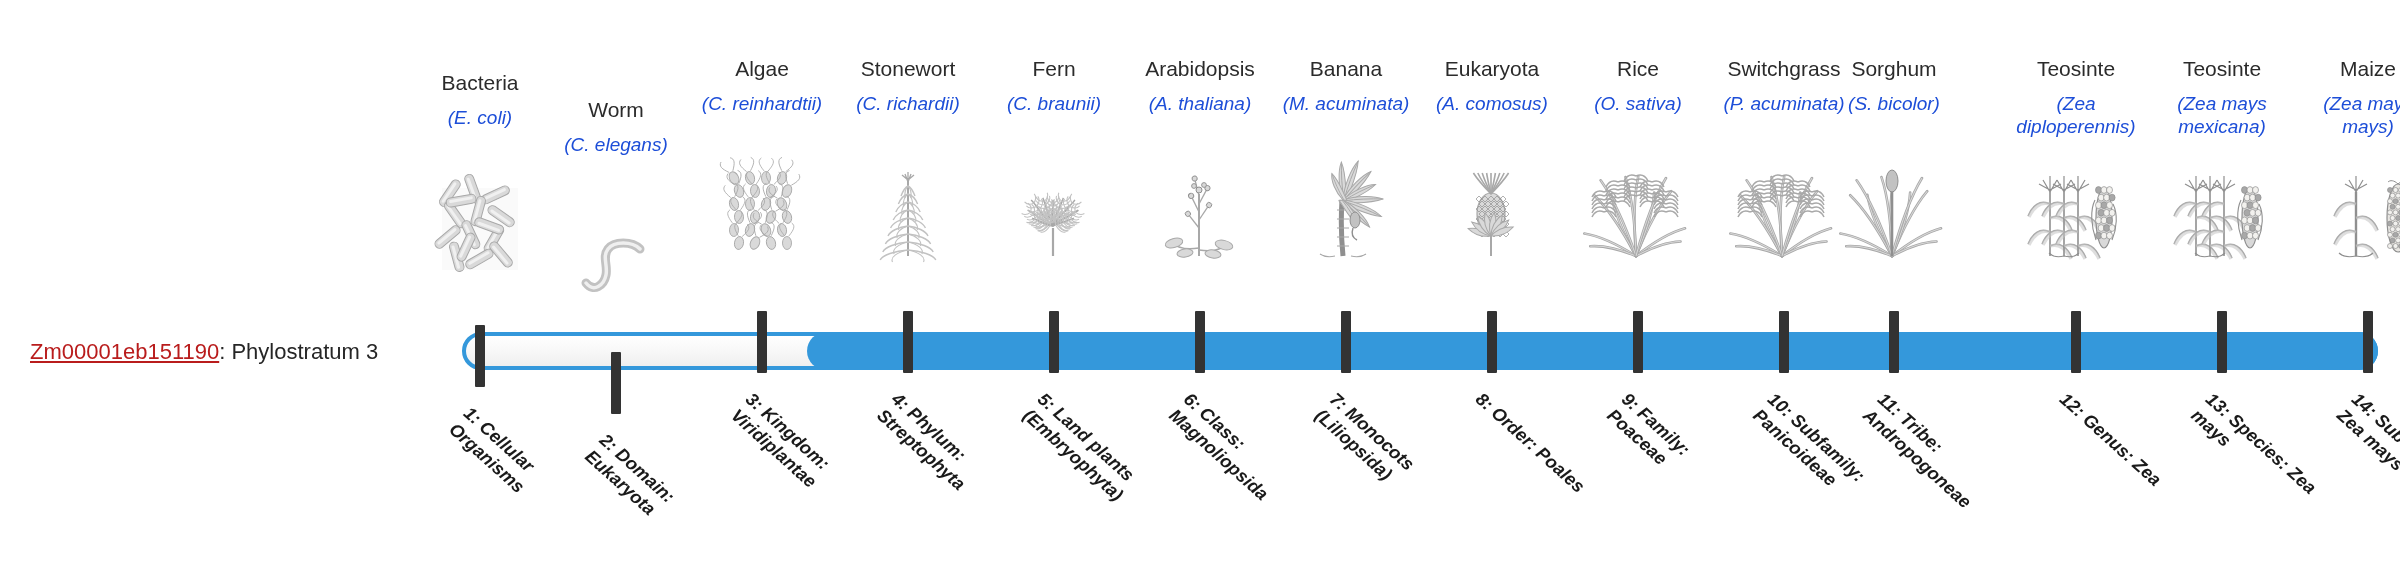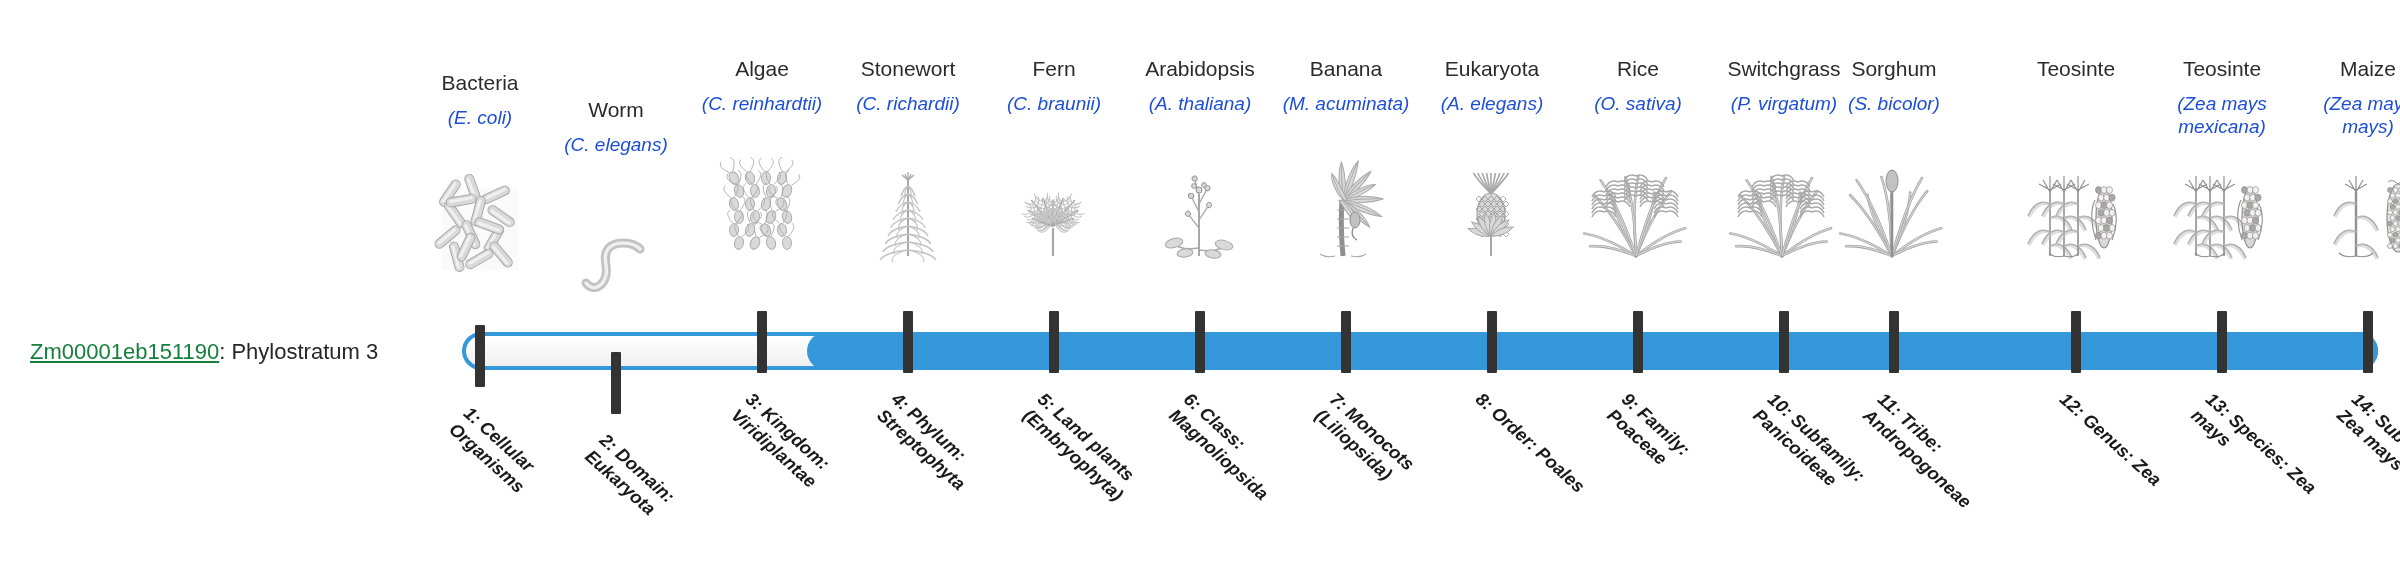--- a/index.html
+++ b/index.html
@@ -151,21 +151,21 @@
     text-decoration: underline;
     cursor: pointer;
   }
 </style>
 </head>
 <body>
 
 <div class="page">
 
   <div class="gene-label">
-    <span class="gene-link" style="color: #15803d;">Zm00001eb151190</span><span>: </span><span>Phylostratum 3</span>
+    <span class="gene-link" style="color: #b91c1c;">Zm00001eb151190</span><span>: </span><span>Phylostratum 3</span>
   </div>
 
   <div class="bar-wrap">
     <div class="bar-outline" style="border-color: rgb(52, 152, 219);"></div>
     <div class="bar-fill" style="width: 82%; background: rgb(52, 152, 219);"></div>
   </div>
 
   <div class="track-area" id="track">
       <div class="col" style="left: 10px; margin-top: 14px;">
         <div class="common-name">Bacteria</div>
@@ -691,21 +691,21 @@
             <ellipse cx="52" cy="50" rx="5" ry="8" fill="#c2c2c2" stroke="#8f8f8f" stroke-width="1"></ellipse>
           <path d="M50 58 C48 64 50 68 54 70" stroke="#8f8f8f" stroke-width="1.4" fill="none"></path>
           <path d="M32 86 C24 88 20 86 17 84 M48 86 C56 88 60 86 63 84" stroke="#a8a8a8" stroke-width="1.2" fill="none"></path>
           </svg>
      </div>
      <div class="tick" style="background: rgb(51, 51, 51);"></div>
      <div class="taxon">7: Monocots (Liliopsida)</div>
       </div>
       <div class="col" style="left: 1022px;">
         <div class="common-name">Eukaryota</div>
-     <div class="sci-name">(A. elegans)</div>
+     <div class="sci-name">(A. comosus)</div>
      <div class="organism">
         <svg width="68" height="88" viewBox="0 0 68 88">
             <ellipse cx="33" cy="44" rx="14" ry="21" fill="#d9d9d9" stroke="#a8a8a8" stroke-width="1.2"></ellipse>
             <path d="M21 26 l3 3 l-3 3 l-3 -3 Z" fill="none" stroke="#8f8f8f" stroke-width="0.7"></path>
             <path d="M27 26 l3 3 l-3 3 l-3 -3 Z" fill="none" stroke="#8f8f8f" stroke-width="0.7"></path>
             <path d="M33 26 l3 3 l-3 3 l-3 -3 Z" fill="none" stroke="#8f8f8f" stroke-width="0.7"></path>
             <path d="M39 26 l3 3 l-3 3 l-3 -3 Z" fill="none" stroke="#8f8f8f" stroke-width="0.7"></path>
             <path d="M45 26 l3 3 l-3 3 l-3 -3 Z" fill="none" stroke="#8f8f8f" stroke-width="0.7"></path>
             <path d="M24 31 l3 3 l-3 3 l-3 -3 Z" fill="none" stroke="#8f8f8f" stroke-width="0.7"></path>
             <path d="M30 31 l3 3 l-3 3 l-3 -3 Z" fill="none" stroke="#8f8f8f" stroke-width="0.7"></path>
@@ -904,21 +904,21 @@
               <path d="M0 20 C-7 17 -10 21 -12 25" stroke="#a8a8a8" stroke-width="1.5" fill="none"></path>
                 <path d="M0 20 C7 17 10 21 12 25" stroke="#a8a8a8" stroke-width="1.5" fill="none"></path>
             </g>
           </svg>
      </div>
      <div class="tick" style="background: rgb(51, 51, 51);"></div>
      <div class="taxon">9: Family: Poaceae</div>
       </div>
       <div class="col" style="left: 1314px;">
         <div class="common-name">Switchgrass</div>
-     <div class="sci-name">(P. virgatum)</div>
+     <div class="sci-name">(P. acuminata)</div>
      <div class="organism">
         <svg width="78" height="88" viewBox="0 0 78 88">
             <g transform="translate(37,86) rotate(-50)">
               <path d="M0 0 C-3 -21.6 -8 -40.5 -16 -54" stroke="#a8a8a8" stroke-width="2.6" fill="none" stroke-linecap="round"></path>
               <path d="M0 0 C-3 -21.6 -8 -40.5 -16 -54" stroke="#d9d9d9" stroke-width="1" fill="none"></path>
             </g>
             <g transform="translate(37,86) rotate(-36)">
               <path d="M0 0 C3 -25.6 8 -48 16 -64" stroke="#a8a8a8" stroke-width="2.6" fill="none" stroke-linecap="round"></path>
               <path d="M0 0 C3 -25.6 8 -48 16 -64" stroke="#d9d9d9" stroke-width="1" fill="none"></path>
             </g>
@@ -1092,20 +1092,21 @@
             </g>
             <path d="M37 86 L37 14" stroke="#8f8f8f" stroke-width="2.6" fill="none"></path>
             <ellipse cx="37" cy="11" rx="6" ry="11" fill="#c2c2c2" stroke="#8f8f8f" stroke-width="1"></ellipse>
           </svg>
      </div>
      <div class="tick" style="background: rgb(51, 51, 51);"></div>
      <div class="taxon">11: Tribe: Andropogoneae</div>
       </div>
       <div class="col" style="left: 1606px;">
         <div class="common-name">Teosinte</div>
+     <div class="sci-name">(Zea diploperennis)</div>
      <div class="organism">
         <svg width="92" height="88" viewBox="0 0 92 88">
             <path d="M20 86 L20 22" stroke="#8f8f8f" stroke-width="1.6" fill="none"></path>
             <path d="M20 34 C10 29 2 36 -2 46" stroke="#a8a8a8" stroke-width="1.5" fill="none"></path>
                <path d="M20 34 C10 31 3 39 -1 47" stroke="#c2c2c2" stroke-width="3.2" fill="none" opacity="0.55"></path>
             <path d="M20 48 C30 43 38 50 42 60" stroke="#a8a8a8" stroke-width="1.5" fill="none"></path>
                <path d="M20 48 C30 45 37 53 41 61" stroke="#c2c2c2" stroke-width="3.2" fill="none" opacity="0.55"></path>
             <path d="M20 62 C10 57 2 64 -2 74" stroke="#a8a8a8" stroke-width="1.5" fill="none"></path>
                <path d="M20 62 C10 59 3 67 -1 75" stroke="#c2c2c2" stroke-width="3.2" fill="none" opacity="0.55"></path>
             <path d="M20 76 C30 71 38 78 42 88" stroke="#a8a8a8" stroke-width="1.5" fill="none"></path>

